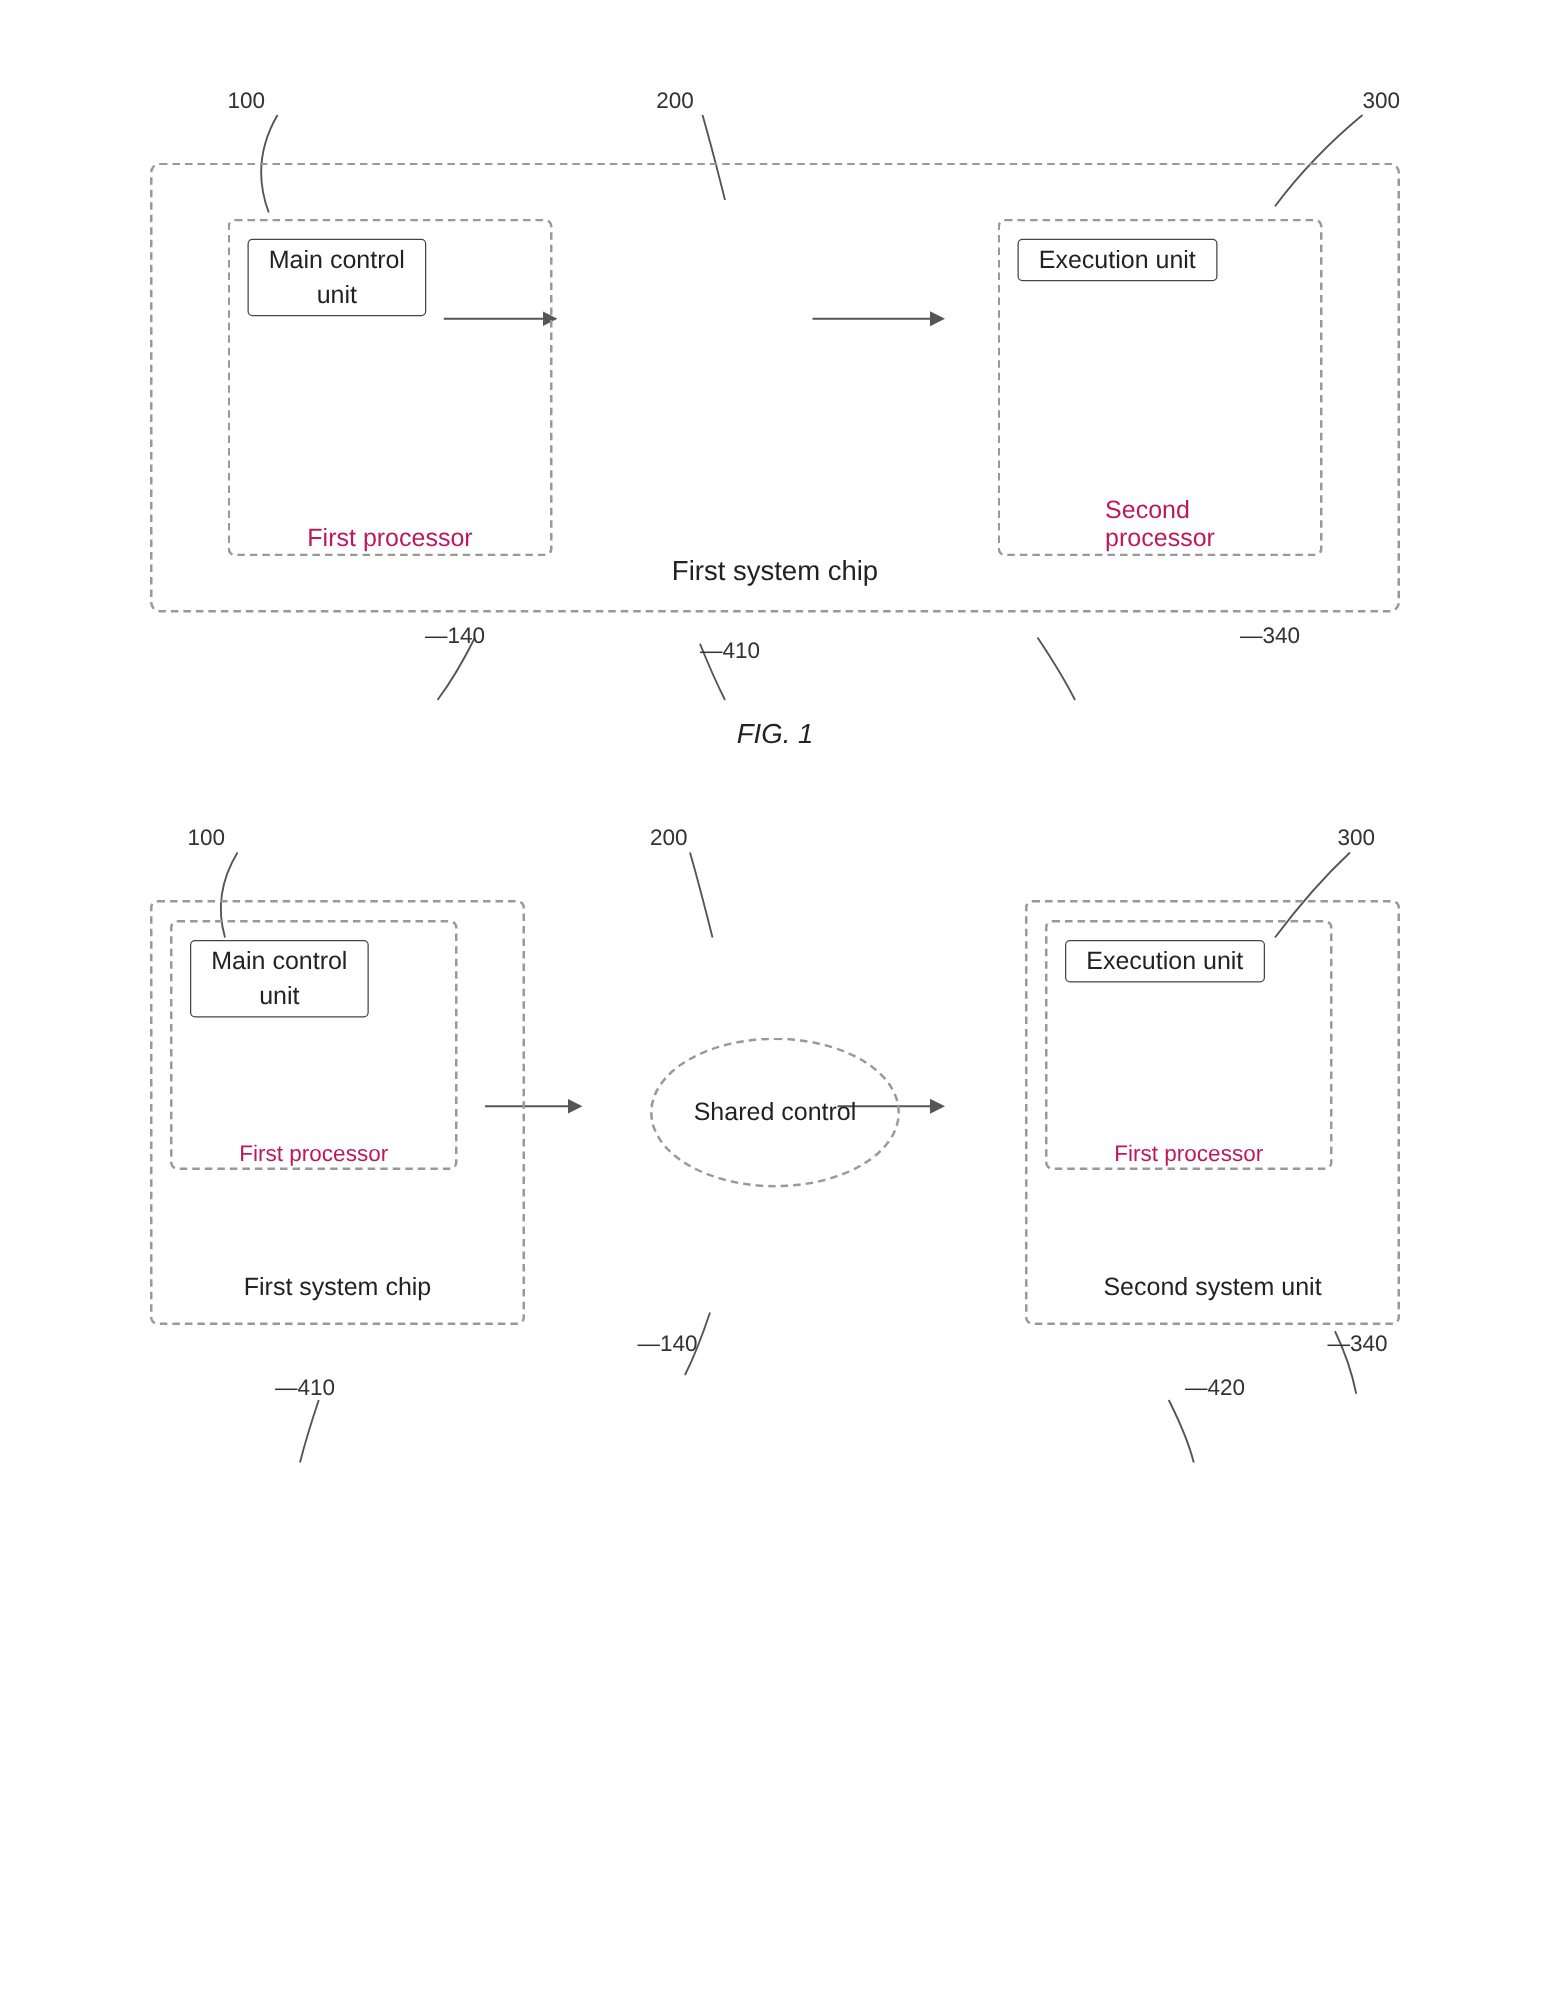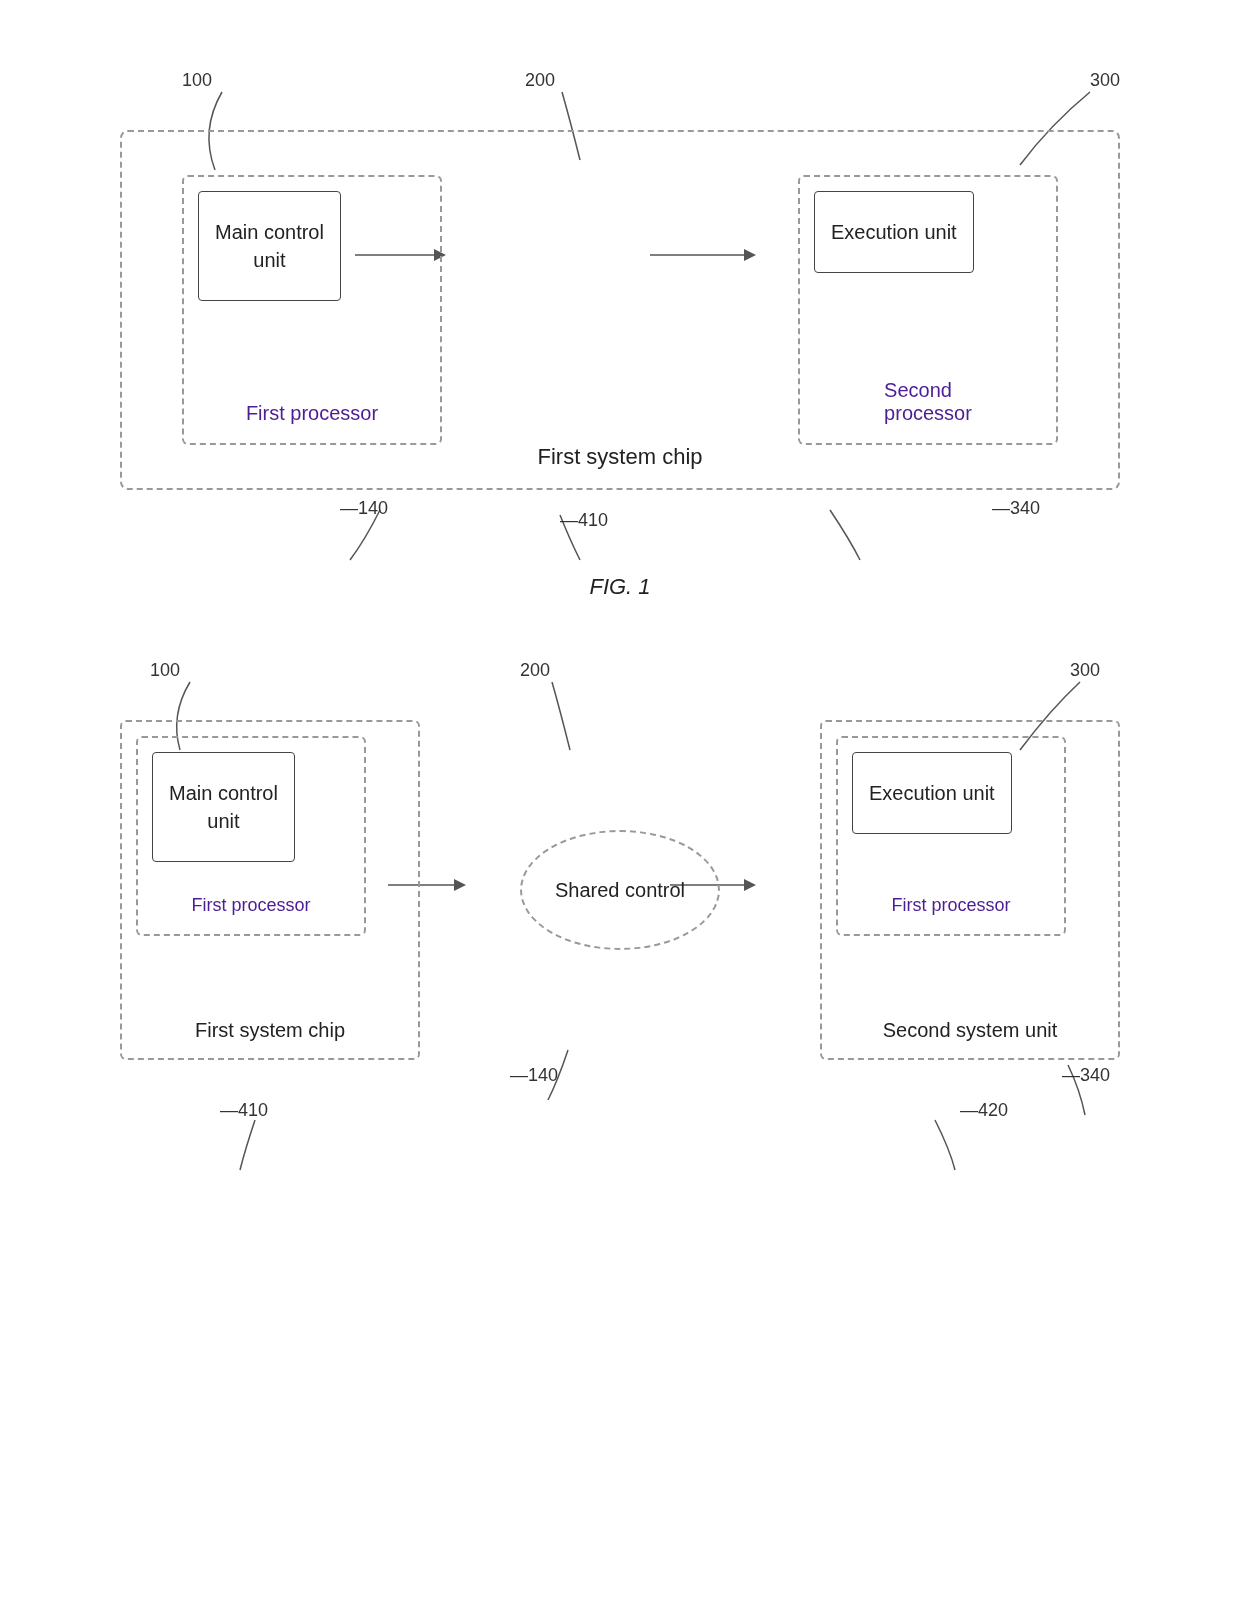--- a/index.html
+++ b/index.html
@@ -56,32 +56,32 @@
       height: 270px;
       position: relative;
       display: flex;
       flex-direction: column;
       align-items: flex-start;
       padding: 14px;
     }
 
     .processor-box-label {
       position: absolute;
-      bottom: 18px;
+      bottom: 0;
       left: 50%;
       transform: translateX(-50%);
       font-size: 20px;
-      color: #4c1d95;
+      color: #be185d;
       white-space: nowrap;
     }
 
     .unit-box {
       border: 1.5px solid #444;
       border-radius: 4px;
-      padding: 26px 16px;
+      padding: 2px 16px;
       font-size: 20px;
       color: #222;
       text-align: center;
       line-height: 1.4;
     }
 
     .ellipse-memory {
       border: 2px dashed #999;
       border-radius: 50%;
       width: 220px;
@@ -313,20 +313,20 @@
     <div style="position:relative;width:1000px;margin:0 auto;height:80px;">
       <div style="position:absolute;left:390px;top:5px;font-size:18px;color:#333;">
         <span>—</span><span>140</span>
       </div>
       <div style="position:absolute;right:10px;top:5px;font-size:18px;color:#333;">
         <span>—</span><span>340</span>
       </div>
       <div style="position:absolute;left:100px;top:40px;font-size:18px;color:#333;">
         <span>—</span><span>410</span>
       </div>
-      <div style="position:absolute;right:112px;top:40px;font-size:18px;color:#333;">
+      <div style="position:absolute;right:124px;top:40px;font-size:18px;color:#333;">
         <span>—</span><span>420</span>
       </div>
     </div>
 
   </div>
 
 </div>
 
 </body></html>

